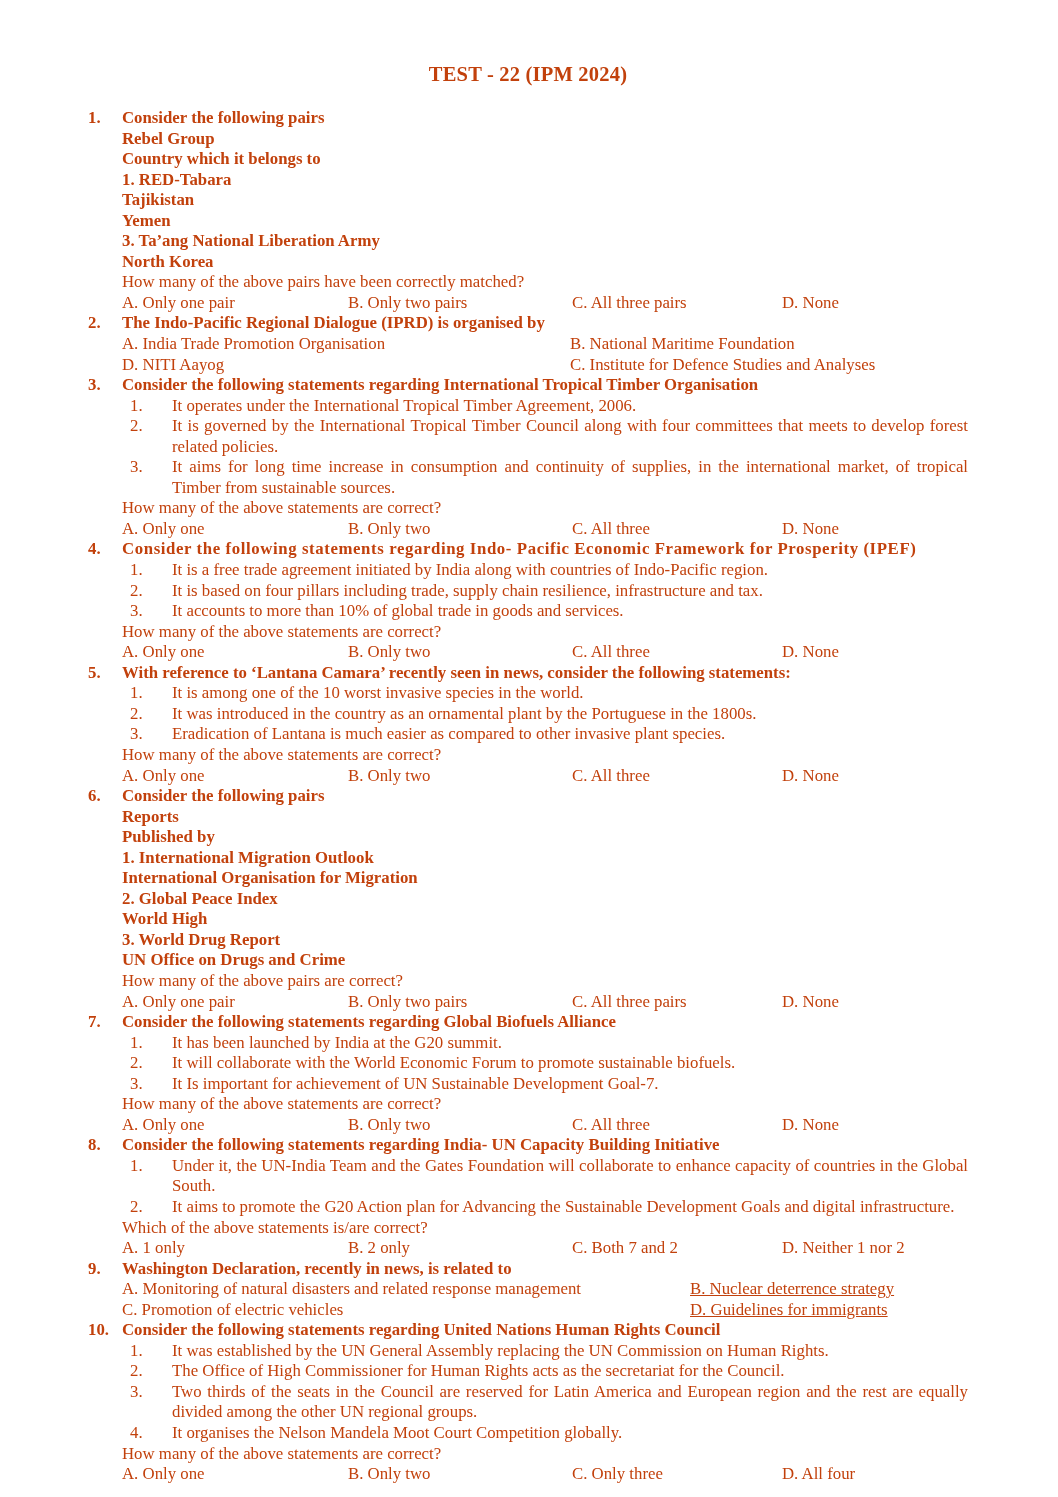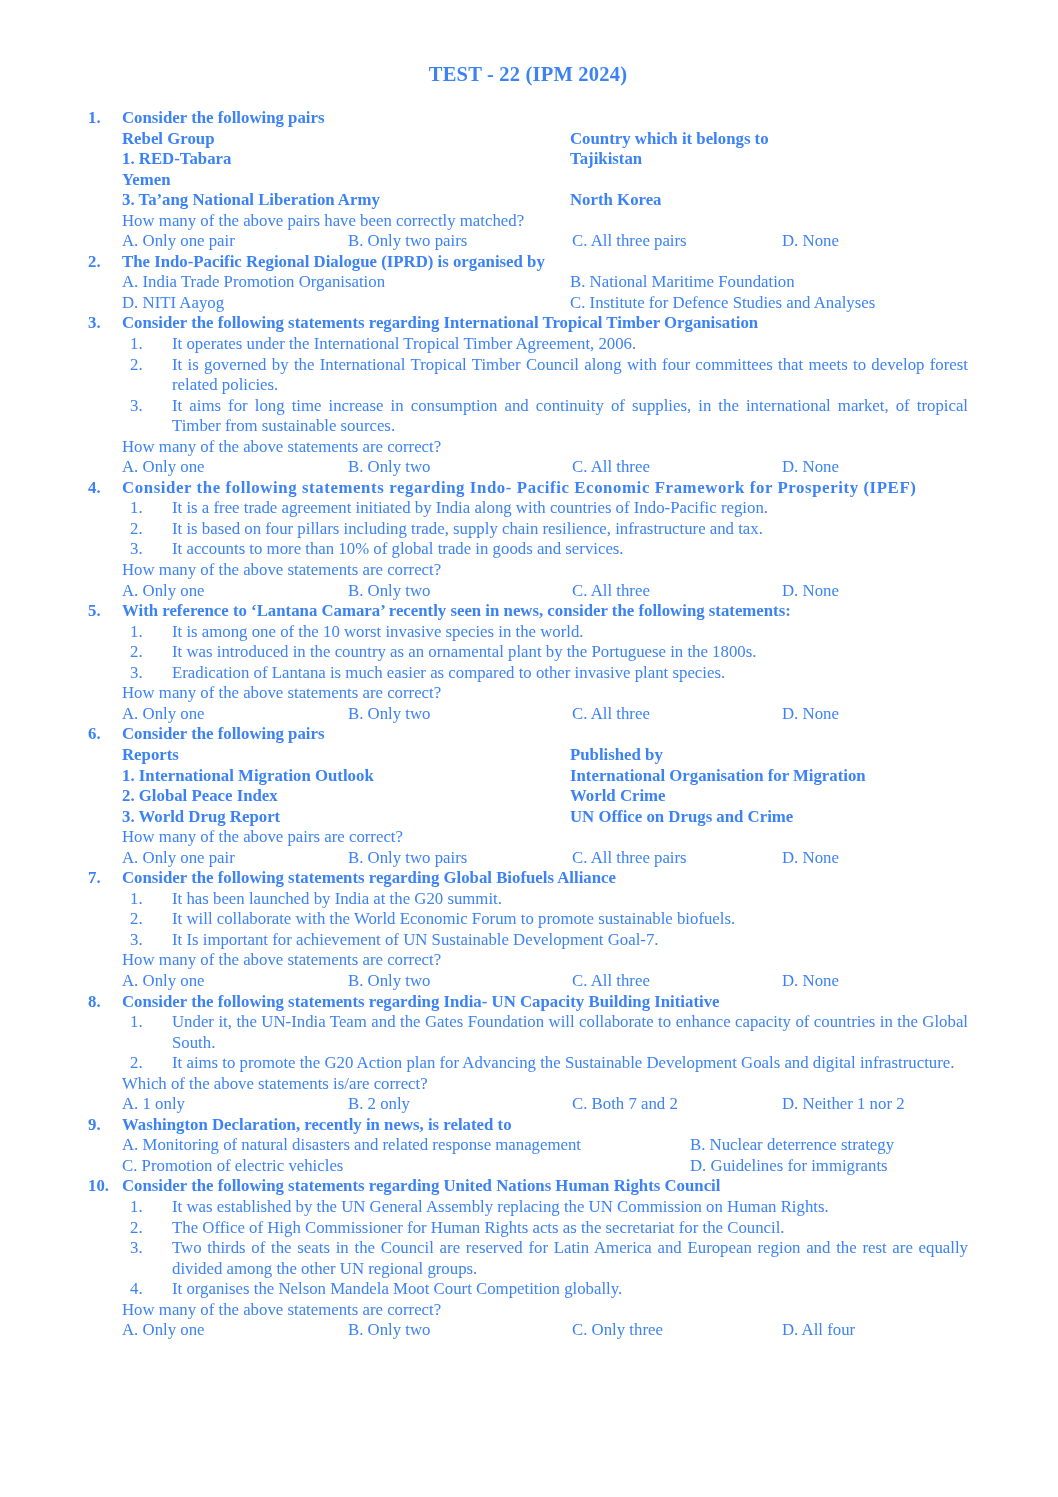--- a/index.html
+++ b/index.html
@@ -3,55 +3,55 @@
 <meta charset="utf-8">
 <style>
   html, body { margin: 0; padding: 0; background: #ffffff; }
   .page {
     position: relative;
     width: 1058px;
     height: 1497px;
     box-sizing: border-box;
     padding: 62px 90px 0 88px;
     background: #ffffff;
-    color: #3b82f6;
+    color: #c2410c;
     font-family: "Liberation Serif", serif;
     font-size: 16.8px;
     line-height: 20.55px;
   }
   .title {
     text-align: center;
     font-weight: bold;
     font-size: 20.5px;
     line-height: 24px;
     margin-bottom: 22px;
     letter-spacing: 0.2px;
   }
   .q { display: flex; align-items: flex-start; }
   .qnum { width: 34px; flex: none; font-weight: bold; }
   .qbody { width: 846px; flex: none; }
   .qheader { font-weight: bold; }
   .qheader.just { text-align: justify; letter-spacing: 0.6px; }
-  .pair-row { display: flex; font-weight: bold; }
+  .pair-row { display: flex; font-weight: bold; flex-direction: column; }
   .pair-row .c1 { width: 448px; flex: none; }
   .pair-row .c2 { flex: 1; }
   .stmt { display: flex; }
   .snum { margin-left: 8px; width: 42px; flex: none; }
   .stext { width: 796px; flex: none; text-align: justify; }
   .prompt { }
   .opts { display: flex; }
   .opts span { flex: none; }
   .opts4 span:nth-child(1) { width: 226px; }
   .opts4 span:nth-child(2) { width: 224px; }
   .opts4 span:nth-child(3) { width: 210px; }
   .opts4 span:nth-child(4) { flex: 1; }
   .opts2 span:nth-child(1) { width: 448px; }
   .opts2 span:nth-child(2) { flex: 1; }
   .opts2w span:nth-child(1) { width: 568px; }
-  .opts2w span:nth-child(2) { flex: 1; }
+  .opts2w span:nth-child(2) { flex: 1; text-decoration: underline; }
 </style>
 </head>
 <body>
 
 <div class="page">
 
   <div class="title">TEST - 22 (IPM 2024)</div>
 
   <div class="q">
     <div class="qnum">1.</div>
@@ -182,21 +182,21 @@
       <div class="pair-row">
         <div class="c1">Reports</div>
         <div class="c2">Published by</div>
       </div>
       <div class="pair-row">
         <div class="c1">1. International Migration Outlook</div>
         <div class="c2">International Organisation for Migration</div>
       </div>
       <div class="pair-row">
         <div class="c1">2. Global Peace Index</div>
-        <div class="c2">World Crime</div>
+        <div class="c2">World High</div>
       </div>
       <div class="pair-row">
         <div class="c1">3. World Drug Report</div>
         <div class="c2">UN Office on Drugs and Crime</div>
       </div>
       <div class="prompt">How many of the above pairs are correct?</div>
       <div class="opts opts4">
         <span>A. Only one pair</span>
         <span>B. Only two pairs</span>
         <span>C. All three pairs</span>

